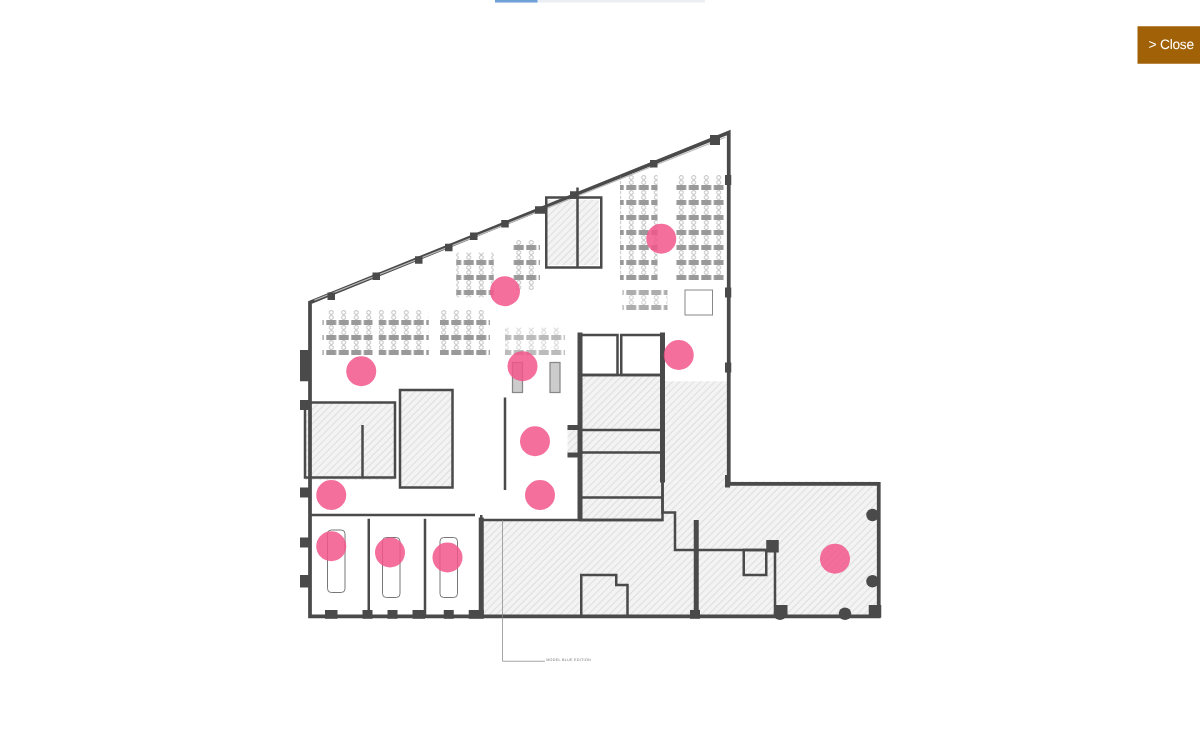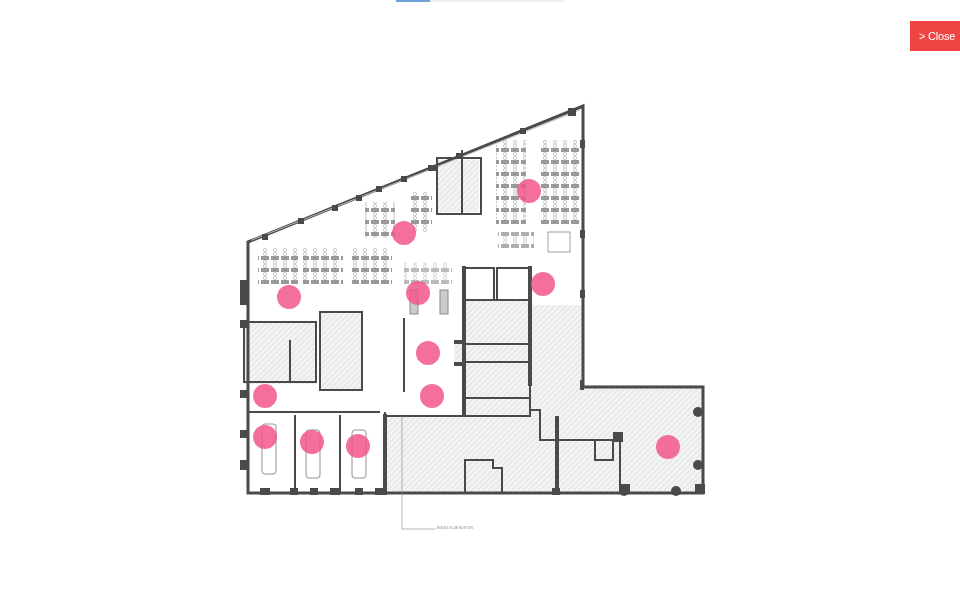--- a/index.html
+++ b/index.html
@@ -11,21 +11,21 @@
     .top-progress {
       position: absolute; left: 396px; top: 0; width: 168px; height: 2px;
       background: #ebeef2;
     }
     .top-progress .fill {
       position: absolute; left: 0; top: 0; height: 2px; width: 34px;
       background: #6fa0d8;
     }
     .close-btn {
       position: absolute; right: 0; top: 21px; width: 50px; height: 30px;
-      background: #ef4444; color: #ffffff; border: none;
+      background: #a16207; color: #ffffff; border: none;
       font-family: "Liberation Sans", sans-serif; font-size: 11px;
       display: flex; align-items: center; justify-content: center;
       cursor: pointer; padding: 0 0 0 4px; box-sizing: border-box;
       letter-spacing: -0.2px;
     }
     .plan-wrap { position: absolute; left: 0; top: 0; width: 960px; height: 600px; }
     .plan-svg { position: absolute; left: 0; top: 0; }
     .hotspot {
       position: absolute; width: 24px; height: 24px; margin-left: -12px; margin-top: -12px;
       border-radius: 50%; background: #f2568a; opacity: 0.85; cursor: pointer;

